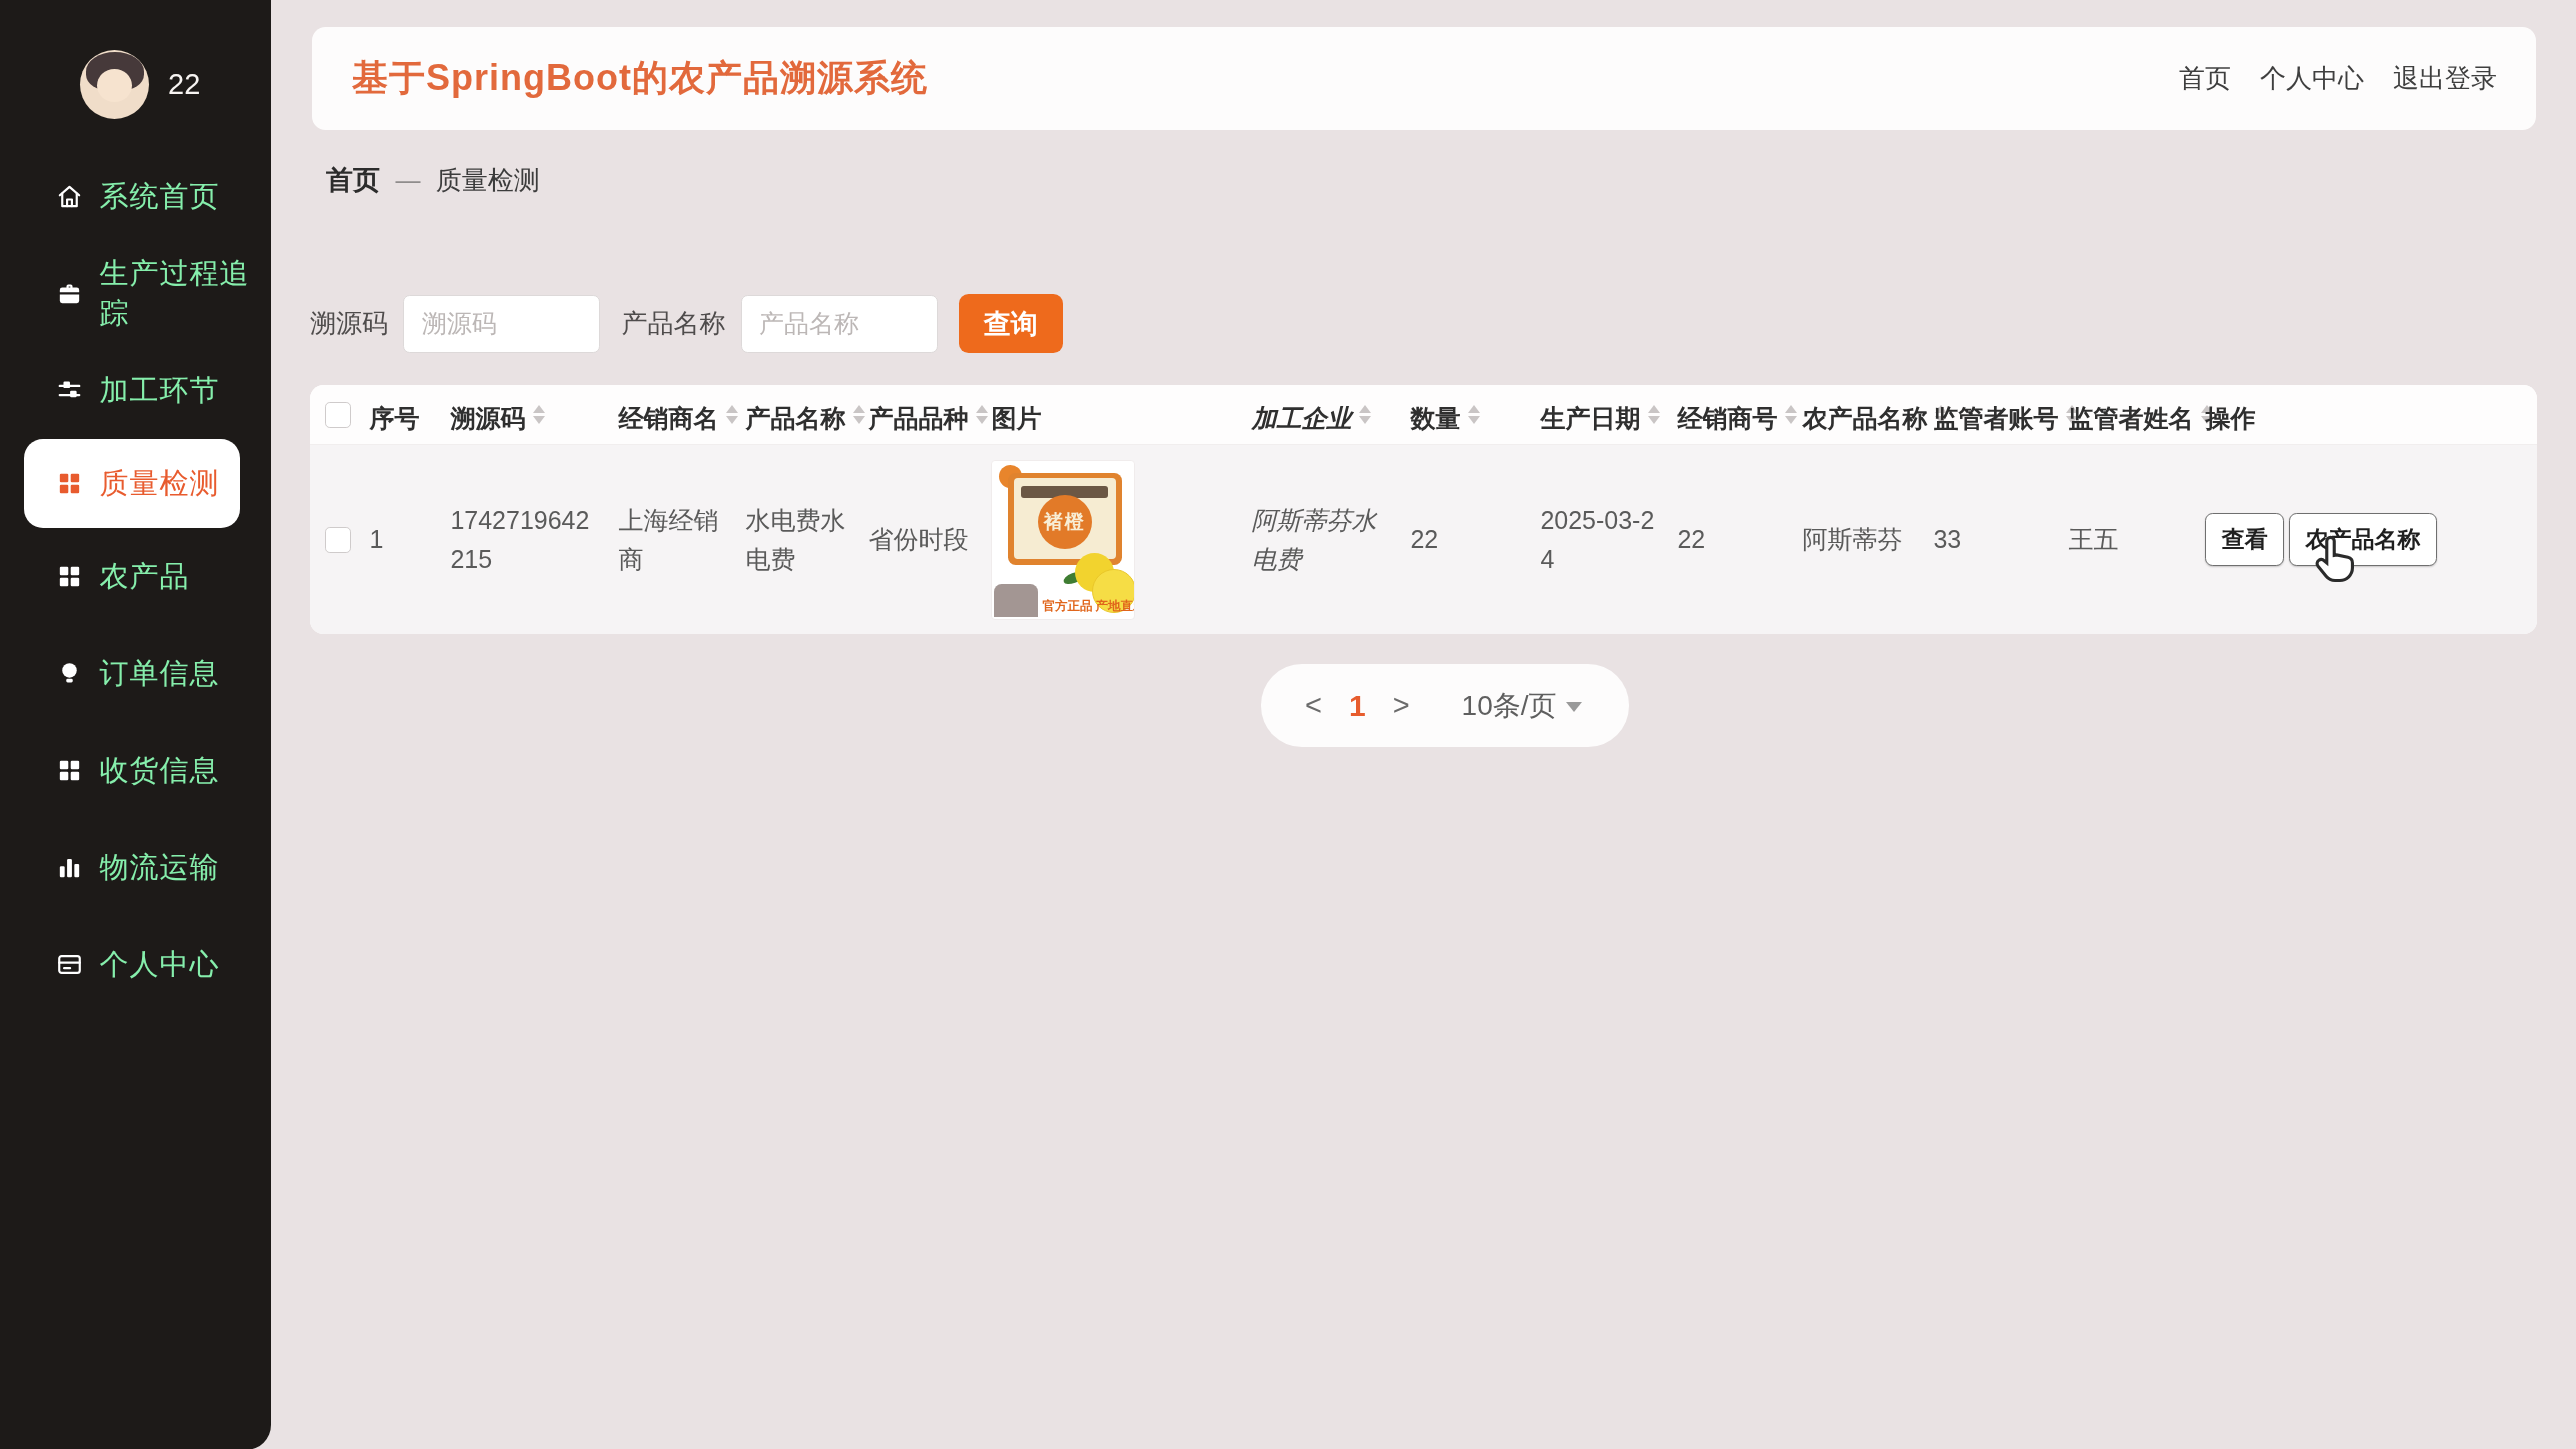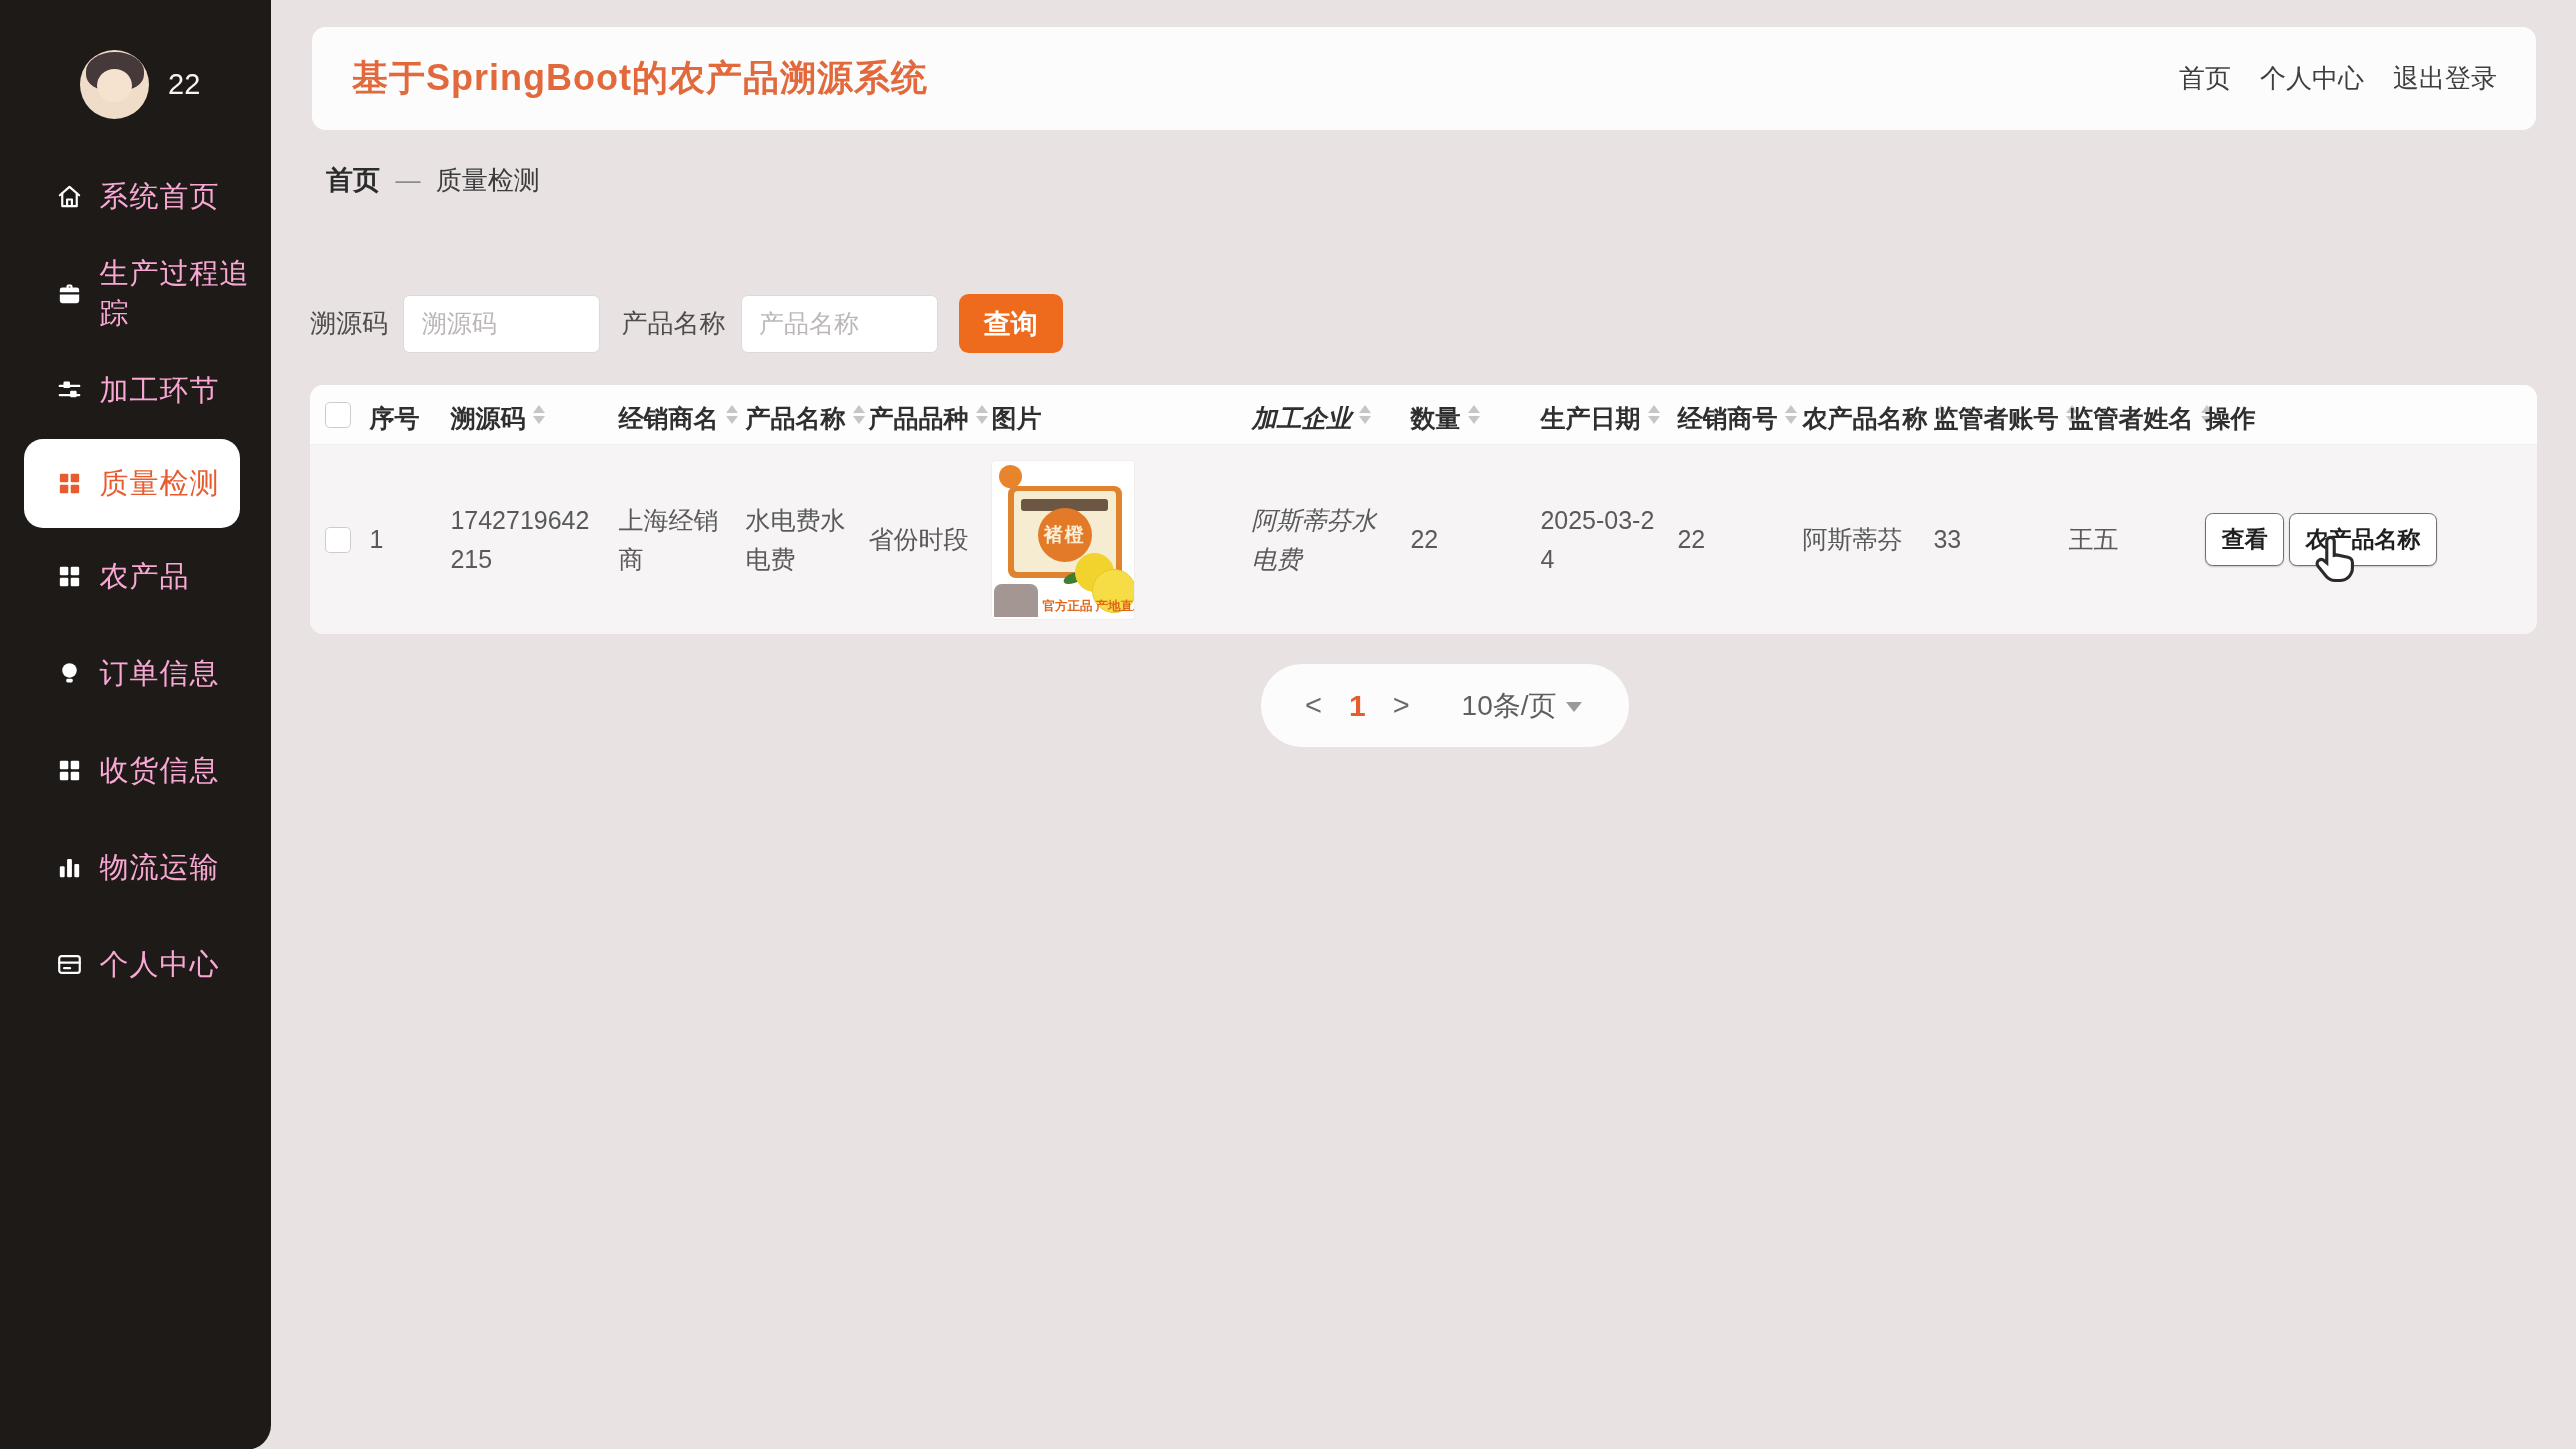--- a/index.html
+++ b/index.html
@@ -29,21 +29,21 @@
   .avatar::after { 
     content:""; position:absolute; left:17.3px; top:19px; width:35px; height:33px;
     border-radius:50%; background:#f6e3cf;
   }
   .profile-name { color:#f7f4f2; font-size:29px; }
   .menu { list-style:none; margin-top:29px; }
   .menu-item {
     height:97px; display:flex; align-items:center; gap:15.4px;
     padding-left:55px; cursor:pointer;
   }
-  .menu-item .label { color:#f9a8d4; font-size:29px; font-weight:500; letter-spacing:1px; }
+  .menu-item .label { color:#86efac; font-size:29px; font-weight:500; letter-spacing:1px; }
   .menu-item.active {
     margin:0 31px 0 24px; padding-left:31px; height:89px;
     background:#ffffff; border-radius:19px;
   }
   .menu-item.active .label { color:#e85b2e; }
   .mi-icon { width:29px; height:29px; flex:0 0 auto; }
 
   
   .main { position:absolute; left:271px; top:0; width:2305px; height:1450px; }
   .header-card {
@@ -101,21 +101,21 @@
   .sorter .up { width:0; height:0; border-left:6.7px solid transparent; border-right:6.7px solid transparent; border-bottom:8.7px solid #c9c5c5; }
   .sorter .down { width:0; height:0; border-left:6.7px solid transparent; border-right:6.7px solid transparent; border-top:8.7px solid #c9c5c5; }
 
   
   .product-img {
     width:144px; height:160px; background:#fff; border:1px solid #f0ecec;
     border-radius:3.9px; position:relative; overflow:hidden;
   }
   .pi-badge-top { position:absolute; left:6.7px; top:4.8px; width:23px; height:23px; border-radius:50%; background:#e8852c; }
   .pi-box {
-    position:absolute; left:15.4px; top:25px; width:114px; height:92px;
+    position:absolute; left:15.4px; top:12px; width:114px; height:92px;
     background:#e0832e; border-radius:7.7px; padding:5.8px;
   }
   .pi-panel { width:100%; height:100%; background:#f6ecd2; border-radius:3.9px; position:relative; overflow:hidden; }
   .pi-band { position:absolute; left:7.7px; right:7.7px; top:7.7px; height:11.6px; background:#6b5744; border-radius:2.9px; }
   .pi-circle {
     position:absolute; left:50%; top:54%; transform:translate(-50%,-50%);
     width:54px; height:54px; border-radius:50%; background:#e27a28;
     display:flex; align-items:center; justify-content:center;
   }
   .pi-circle span { color:#f8eed6; font-size:19px; font-weight:bold; letter-spacing:1.9px; }

